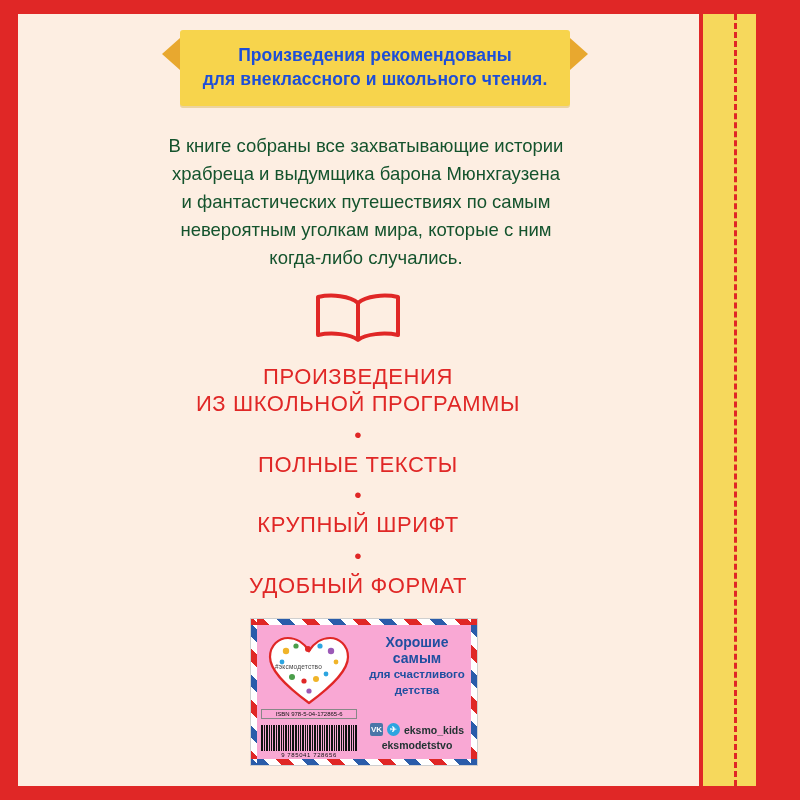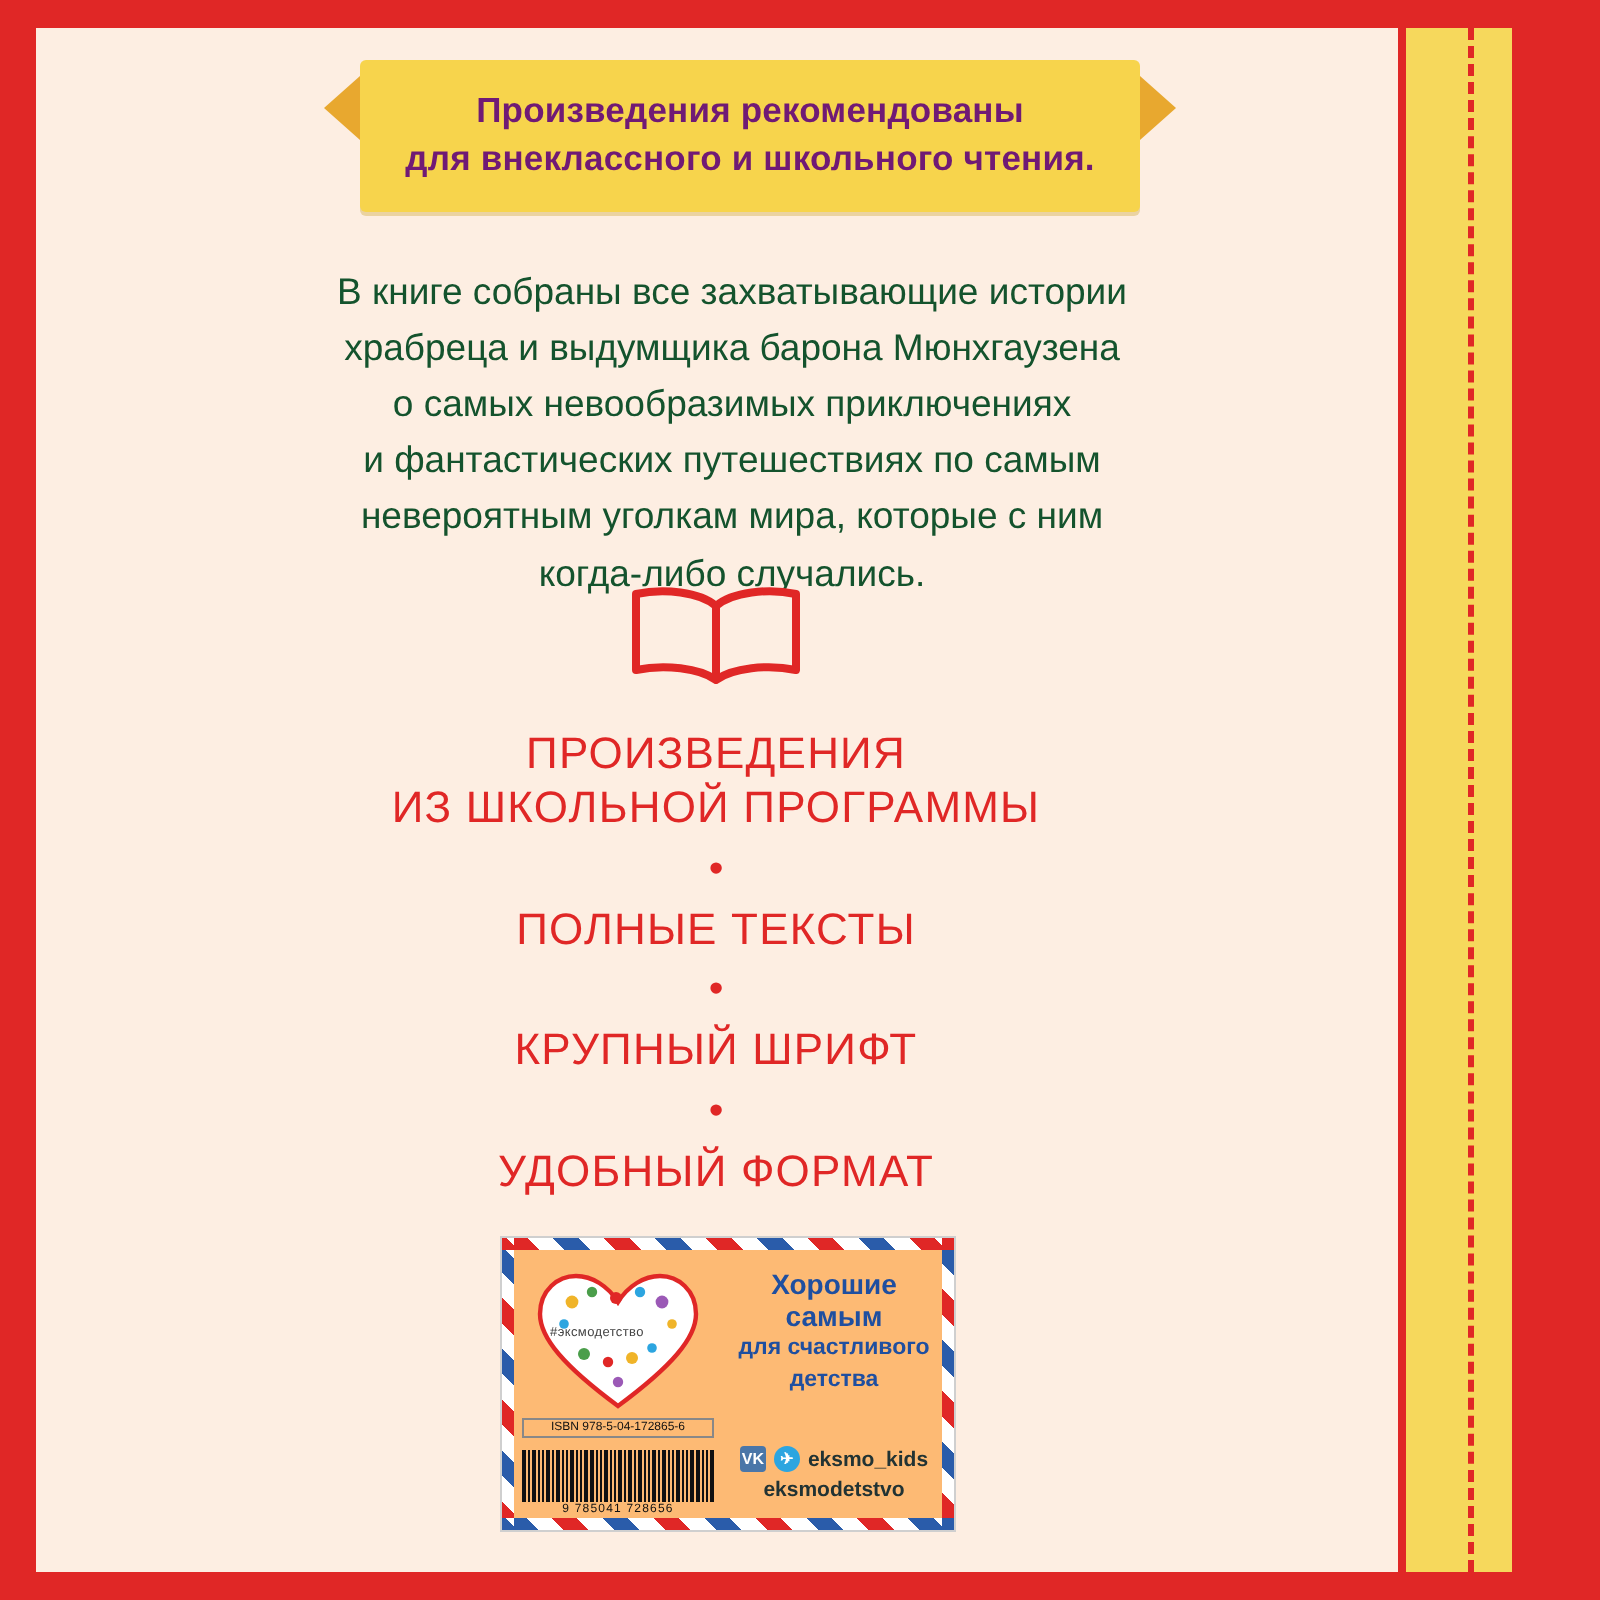--- a/index.html
+++ b/index.html
@@ -114,21 +114,21 @@
     position: absolute;
     right: -18px; top: 8px;
     width: 0; height: 0;
     border-top: 16px solid transparent;
     border-bottom: 16px solid transparent;
     border-left: 18px solid #e8a82f;
   }
   .banner-line {
     font-size: 17.5px;
     font-weight: bold;
-    color: #701a75;
+    color: #1d4ed8;
     line-height: 1.38;
     letter-spacing: 0.1px;
   }
 
   
   .annotation {
     position: absolute;
     left: 48px; top: 118px;
     width: 600px;
     text-align: center;
@@ -191,21 +191,21 @@
         #e02726 0 9px,
         #ffffff 9px 18px,
         #2a5caa 18px 27px,
         #ffffff 27px 36px
       );
     pointer-events: none;
   }
   .sticker-inner {
     position: absolute;
     left: 6px; top: 6px; right: 6px; bottom: 6px;
-    background: #fdba74;
+    background: #f9a8d4;
     display: flex;
   }
   .sticker-left {
     width: 104px;
     position: relative;
     display: flex;
     flex-direction: column;
     align-items: center;
   }
   .heart-wrap {
@@ -321,21 +321,20 @@
   <div class="content">
 
     <div class="banner">
       <div class="banner-line">Произведения рекомендованы</div>
       <div class="banner-line">для внеклассного и школьного чтения.</div>
     </div>
 
     <div class="annotation">
       <div>В книге собраны все захватывающие истории</div>
       <div>храбреца и выдумщика барона Мюнхгаузена</div>
-      <div>о самых невообразимых приключениях</div>
       <div>и фантастических путешествиях по самым</div>
       <div>невероятным уголкам мира, которые с ним</div>
       <div>когда-либо случались.</div>
     </div>
 
     <div class="book-icon">
       <svg width="92" height="52" viewBox="0 0 92 52" xmlns="http://www.w3.org/2000/svg">
         <path d="M46 11 C38 4, 20 2, 6 5 L6 43 C20 40, 38 42, 46 48 C54 42, 72 40, 86 43 L86 5 C72 2, 54 4, 46 11 Z" fill="none" stroke="#e02726" stroke-width="4" stroke-linejoin="round"></path>
         <path d="M46 11 L46 48" fill="none" stroke="#e02726" stroke-width="4"></path>
       </svg>

